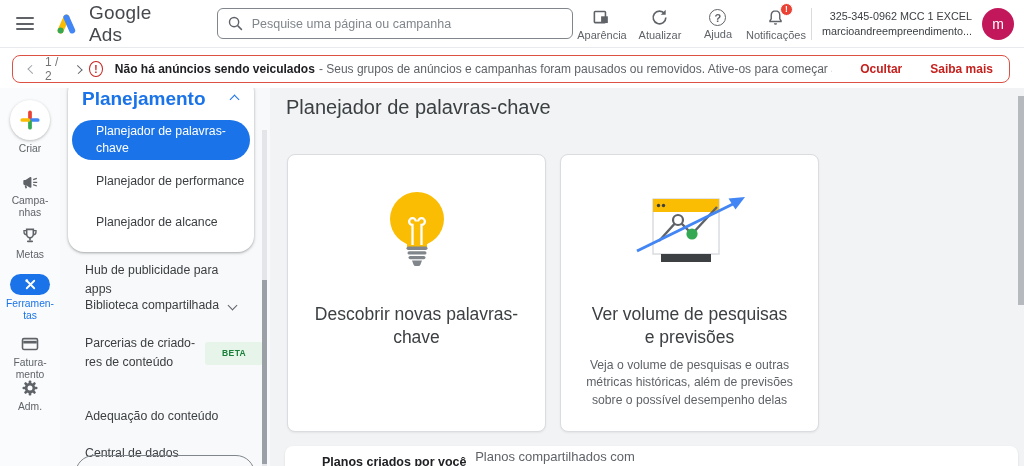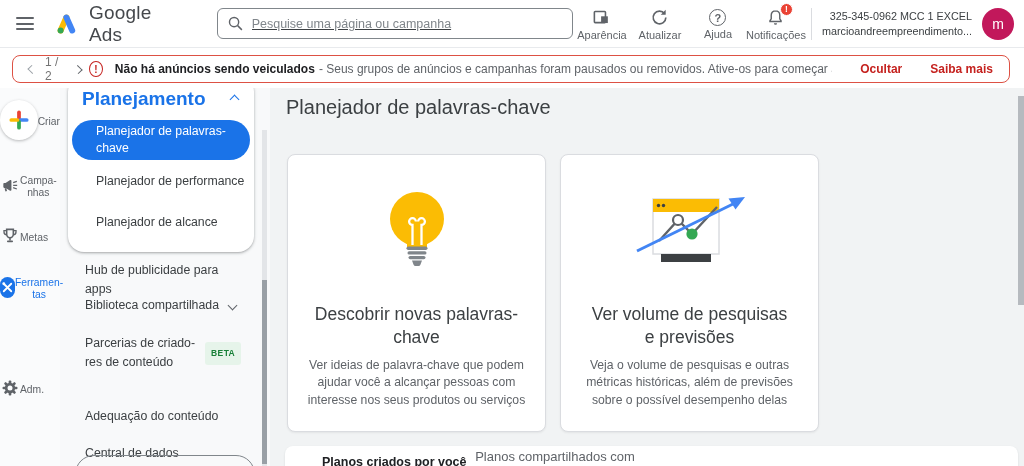--- a/index.html
+++ b/index.html
@@ -11,21 +11,21 @@
   
   .topbar{position:absolute;top:0;left:0;right:0;height:48px;background:#fff;
     border-bottom:1px solid #e8eaed;display:flex;align-items:center;z-index:40;}
   .hamburger{width:44px;height:48px;display:flex;flex-direction:column;justify-content:center;
     align-items:center;gap:3.5px;cursor:pointer;margin-left:4px;}
   .hamburger span{display:block;width:18px;height:2px;background:#5f6368;border-radius:1px;}
   .brand{display:flex;align-items:center;gap:10px;margin-left:8px;}
   .brand-text{font-size:19px;color:#45484c;letter-spacing:.2px;}
   .search{position:relative;margin-left:32px;width:372px;height:31px;}
   .search input{width:100%;height:100%;border:1px solid #80868b;border-radius:6px;background:#fff;
-    padding:0 10px 0 34px;font-size:12.5px;color:#3c4043;outline:none;font-family:inherit;text-decoration:underline;}
+    padding:0 10px 0 34px;font-size:12.5px;color:#3c4043;outline:none;font-family:inherit;}
   .search input::placeholder{color:#80868b;}
   .search .mag{position:absolute;left:10px;top:7px;}
   .top-right{margin-left:auto;display:flex;align-items:center;margin-right:10px;}
   .action{width:58px;display:flex;flex-direction:column;align-items:center;gap:2px;cursor:pointer;padding-top:2px;}
   .action .lbl{font-size:11px;color:#5f6368;white-space:nowrap;}
   .qmark{width:17px;height:17px;border:1.7px solid #5f6368;border-radius:50%;font-size:11px;
     font-weight:bold;color:#5f6368;display:flex;align-items:center;justify-content:center;}
   .bellwrap{position:relative;width:20px;height:19px;}
   .badge{position:absolute;top:-5px;right:-7px;min-width:13px;height:13px;background:#ea4335;
     border:1.5px solid #fff;border-radius:8px;color:#fff;font-size:8.5px;font-weight:bold;
@@ -44,39 +44,39 @@
   .chev.down{transform:rotate(45deg);border-color:#5f6368;}
   .chev.up{transform:rotate(-135deg);border-color:#1a73e8;}
   .pag{color:#737373;margin:0 10px;}
   .alert-ic{width:16px;height:16px;border:1.8px solid #c5221f;border-radius:50%;color:#c5221f;
     font-size:10px;font-weight:bold;display:flex;align-items:center;justify-content:center;margin:0 12px 0 8px;}
   .alert-title{font-weight:bold;color:#202124;white-space:nowrap;}
   .alert-msg{color:#5f6368;margin-left:4px;white-space:nowrap;overflow:hidden;}
   .alert-link{color:#c5221f;font-weight:bold;margin-left:28px;white-space:nowrap;cursor:pointer;}
   
   .rail{position:absolute;top:88px;left:0;width:60px;bottom:0;background:#fafbfc;z-index:10;}
-  .rail .item{position:absolute;left:0;width:60px;display:flex;flex-direction:row;align-items:center;cursor:pointer;}
+  .rail .item{position:absolute;left:0;width:60px;display:flex;flex-direction:column;align-items:center;cursor:pointer;}
   .rail .rlbl{font-size:10.3px;color:#5f6368;text-align:center;line-height:11.5px;white-space:pre-line;margin-top:3px;}
   .rail .rlbl.blue{color:#1a73e8;}
   .criar-circle{width:40px;height:40px;border-radius:50%;background:#fff;display:flex;align-items:center;
     justify-content:center;box-shadow:0 1px 3px rgba(60,64,67,.35);}
   .tools-pill{width:40px;height:21px;border-radius:11px;background:#1a73e8;display:flex;align-items:center;justify-content:center;}
   
   .sidebar{position:absolute;left:60px;width:210px;top:48px;bottom:0;background:#f8f9fa;z-index:5;}
   .menu-card{position:absolute;left:8px;top:28px;width:186px;border-radius:16px;background:#fff;
     box-shadow:0 1px 2px rgba(60,64,67,.3),0 1px 3px 1px rgba(60,64,67,.12);padding-bottom:10px;}
   .menu-head{display:flex;align-items:center;justify-content:space-between;padding:12px 16px 4px 14px;
     color:#1a73e8;font-size:19px;font-weight:bold;cursor:pointer;}
   .menu-pill{margin:6px 4px 0;height:40px;border-radius:20px;background:#1a73e8;color:#fff;
     display:flex;align-items:center;padding:0 10px 0 24px;font-size:12.3px;line-height:1.35;cursor:pointer;}
   .menu-item{height:41px;display:flex;align-items:center;padding-left:28px;font-size:12.3px;color:#3c4043;cursor:pointer;}
   .side-item{position:absolute;left:25px;width:160px;font-size:12.3px;color:#3c4043;line-height:19px;cursor:pointer;white-space:pre-line;}
   .side-row{display:flex;align-items:center;gap:10px;}
   .beta{font-size:8.5px;font-weight:bold;color:#188038;background:#e6f4ea;border-radius:3px;
-    padding:2px 6px;letter-spacing:.4px;}
+    padding:2px 17px;letter-spacing:.4px;}
   .ghost-pill{position:absolute;left:15px;top:407px;width:180px;height:38px;border:1px solid #80868b;
     border-radius:19px;background:transparent;cursor:pointer;}
   .side-scroll-track{position:absolute;right:3px;top:82px;bottom:0;width:5px;background:#e3e5e8;}
   .side-scroll-thumb{position:absolute;right:3px;top:232px;bottom:2px;width:5px;background:#9aa0a6;cursor:pointer;}
   
   .main{position:absolute;left:270px;right:0;top:88px;bottom:0;background:#f1f3f4;z-index:1;}
   .page-title{position:absolute;left:16px;top:8px;font-size:20px;color:#3c4043;}
   .card{position:absolute;top:66px;width:259px;height:278px;background:#fff;border:1px solid #dadce0;
     border-radius:8px;display:flex;flex-direction:column;align-items:center;cursor:pointer;
     box-shadow:0 1px 2px rgba(60,64,67,.08);}
@@ -210,20 +210,28 @@
       <div class="tools-pill">
         <svg width="15" height="15" viewBox="0 0 20 20">
           <path d="M5 5l10 10M15 5L5 15" stroke="#fff" stroke-width="2.4" stroke-linecap="round"></path>
           <circle cx="5" cy="5" r="1.9" fill="#fff"></circle>
         </svg>
       </div>
       <span class="rlbl blue">Ferramen-
 tas</span>
     </div>
 
+    <div class="item" style="top:246px;">
+      <svg width="20" height="20" viewBox="0 0 24 24">
+        <rect x="3" y="5.5" width="18" height="13" rx="1.6" fill="none" stroke="#5f6368" stroke-width="1.9"></rect>
+        <rect x="3.9" y="8.2" width="16.2" height="3.2" fill="#5f6368"></rect>
+      </svg>
+      <span class="rlbl">Fatura-
+mento</span>
+    </div>
 
     <div class="item" style="top:290px;">
       <svg width="20" height="20" viewBox="0 0 24 24">
         <g fill="#5f6368">
           <rect x="10.4" y="3" width="3.2" height="18" rx="1.2"></rect>
           <rect x="3" y="10.4" width="18" height="3.2" rx="1.2"></rect>
           <rect x="10.4" y="3" width="3.2" height="18" rx="1.2" transform="rotate(45 12 12)"></rect>
           <rect x="10.4" y="3" width="3.2" height="18" rx="1.2" transform="rotate(-45 12 12)"></rect>
           <circle cx="12" cy="12" r="6.2"></circle>
         </g>
@@ -290,21 +298,20 @@
           <rect x="33" y="50" width="20" height="12" fill="#fbbc04"></rect>
           <path d="M38.5 60V40a3.4 3.4 0 1 1 3.4-3.4" fill="none" stroke="#fff" stroke-width="2.3"></path>
           <path d="M47.5 60V40a3.4 3.4 0 1 0-3.4-3.4" fill="none" stroke="#fff" stroke-width="2.3"></path>
           <rect x="32.5" y="61.5" width="21" height="3.4" rx="1.7" fill="#80868b"></rect>
           <rect x="33.5" y="66.2" width="19" height="3.4" rx="1.7" fill="#80868b"></rect>
           <rect x="34.5" y="70.9" width="17" height="3.4" rx="1.7" fill="#80868b"></rect>
           <path d="M38 75.5h10l-1.6 4.2a2 2 0 0 1-1.9 1.3h-3a2 2 0 0 1-1.9-1.3z" fill="#80868b"></path>
         </svg>
       </div>
       <div class="ct">Descobrir novas palavras-chave</div>
-      <div class="cd">Ver ideias de palavra-chave que podem ajudar você a alcançar pessoas com interesse nos seus produtos ou serviços</div>
     </div>
 
     <div class="card c2">
       <div class="ic">
         <svg width="122" height="88" viewBox="0 0 122 88">
           <rect x="24" y="10" width="66" height="55" fill="#fff" stroke="#dadce0" stroke-width="1.5"></rect>
           <rect x="24" y="10" width="66" height="13" fill="#fbbc04"></rect>
           <circle cx="29.5" cy="16.5" r="1.7" fill="#3c4043"></circle>
           <circle cx="34.5" cy="16.5" r="1.7" fill="#3c4043"></circle>
           <rect x="32" y="65" width="50" height="8" fill="#3c4043"></rect>

